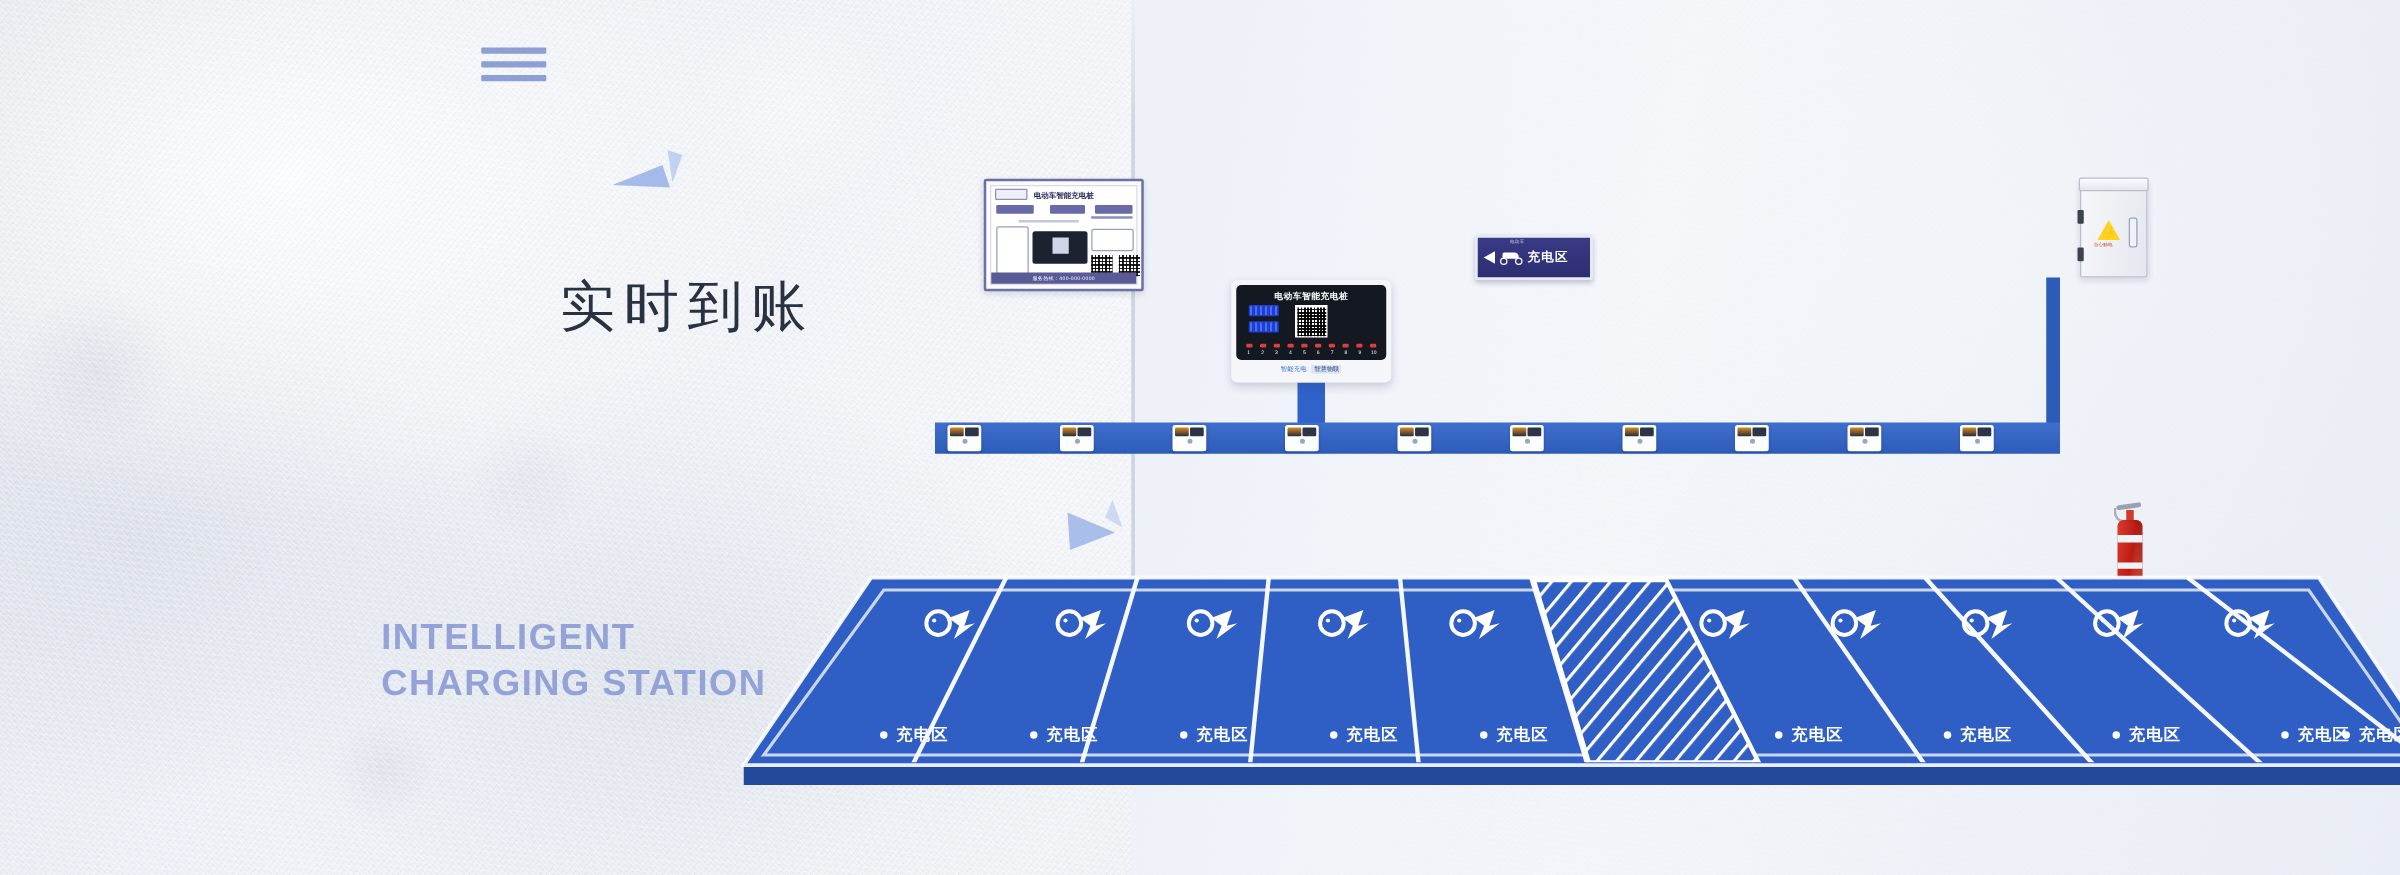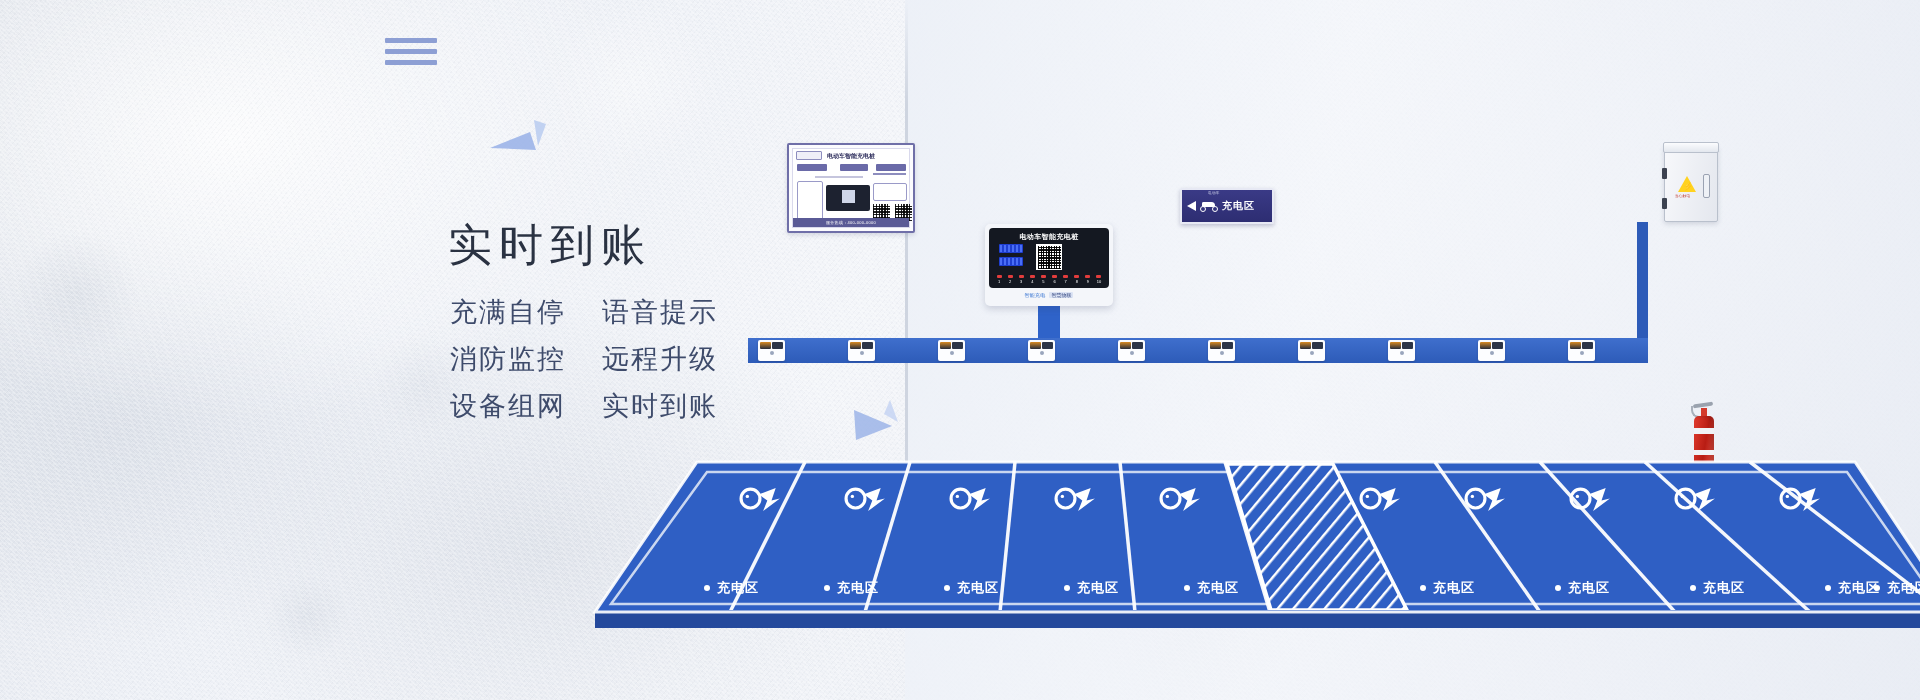--- a/index.html
+++ b/index.html
@@ -217,30 +217,24 @@
     <polygon points="0,30 40,14 46,32" fill="#9cb4e8" opacity=".9"></polygon>
     <polygon points="44,2 56,6 48,28" fill="#b9cbf0" opacity=".85"></polygon>
   </svg>
   <svg class="deco" style="left:850px;top:400px;" width="52" height="52">
     <polygon points="4,10 42,26 6,40" fill="#9cb4e8" opacity=".85"></polygon>
     <polygon points="40,0 48,22 34,14" fill="#c3d2f2" opacity=".8"></polygon>
   </svg>
 
   <div class="subhead">实时到账</div>
 
-  <div class="features">
-    <span>充满自停</span>
-    <span>语音提示</span>
-    <span>消防监控</span>
-    <span>远程升级</span>
-    <span>设备组网</span>
-    <span>实时到账</span>
-  </div>
 
   <div class="eng">
+    <div>INTELLIGENT</div>
+    <div>CHARGING STATION</div>
   </div>
 
   <div class="board">
     <div class="board-inner">
       <div class="board-logo"></div>
       <div class="board-title">电动车智能充电桩</div>
       <div class="board-tag" style="left:4px;top:15px;width:30px;"></div>
       <div class="board-tag" style="left:47px;top:15px;width:28px;"></div>
       <div class="board-tag" style="left:83px;top:15px;width:30px;"></div>
       <div class="mini-line" style="left:22px;top:27px;width:48px;"></div>

